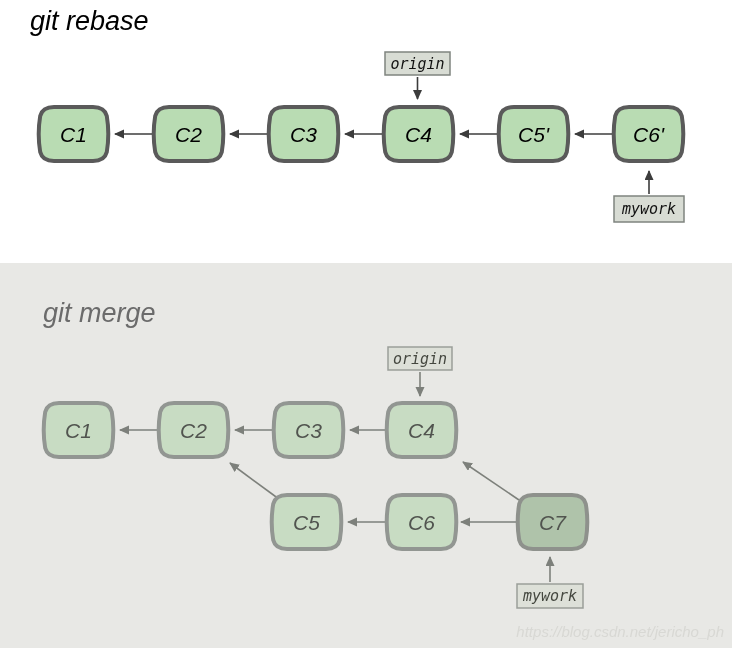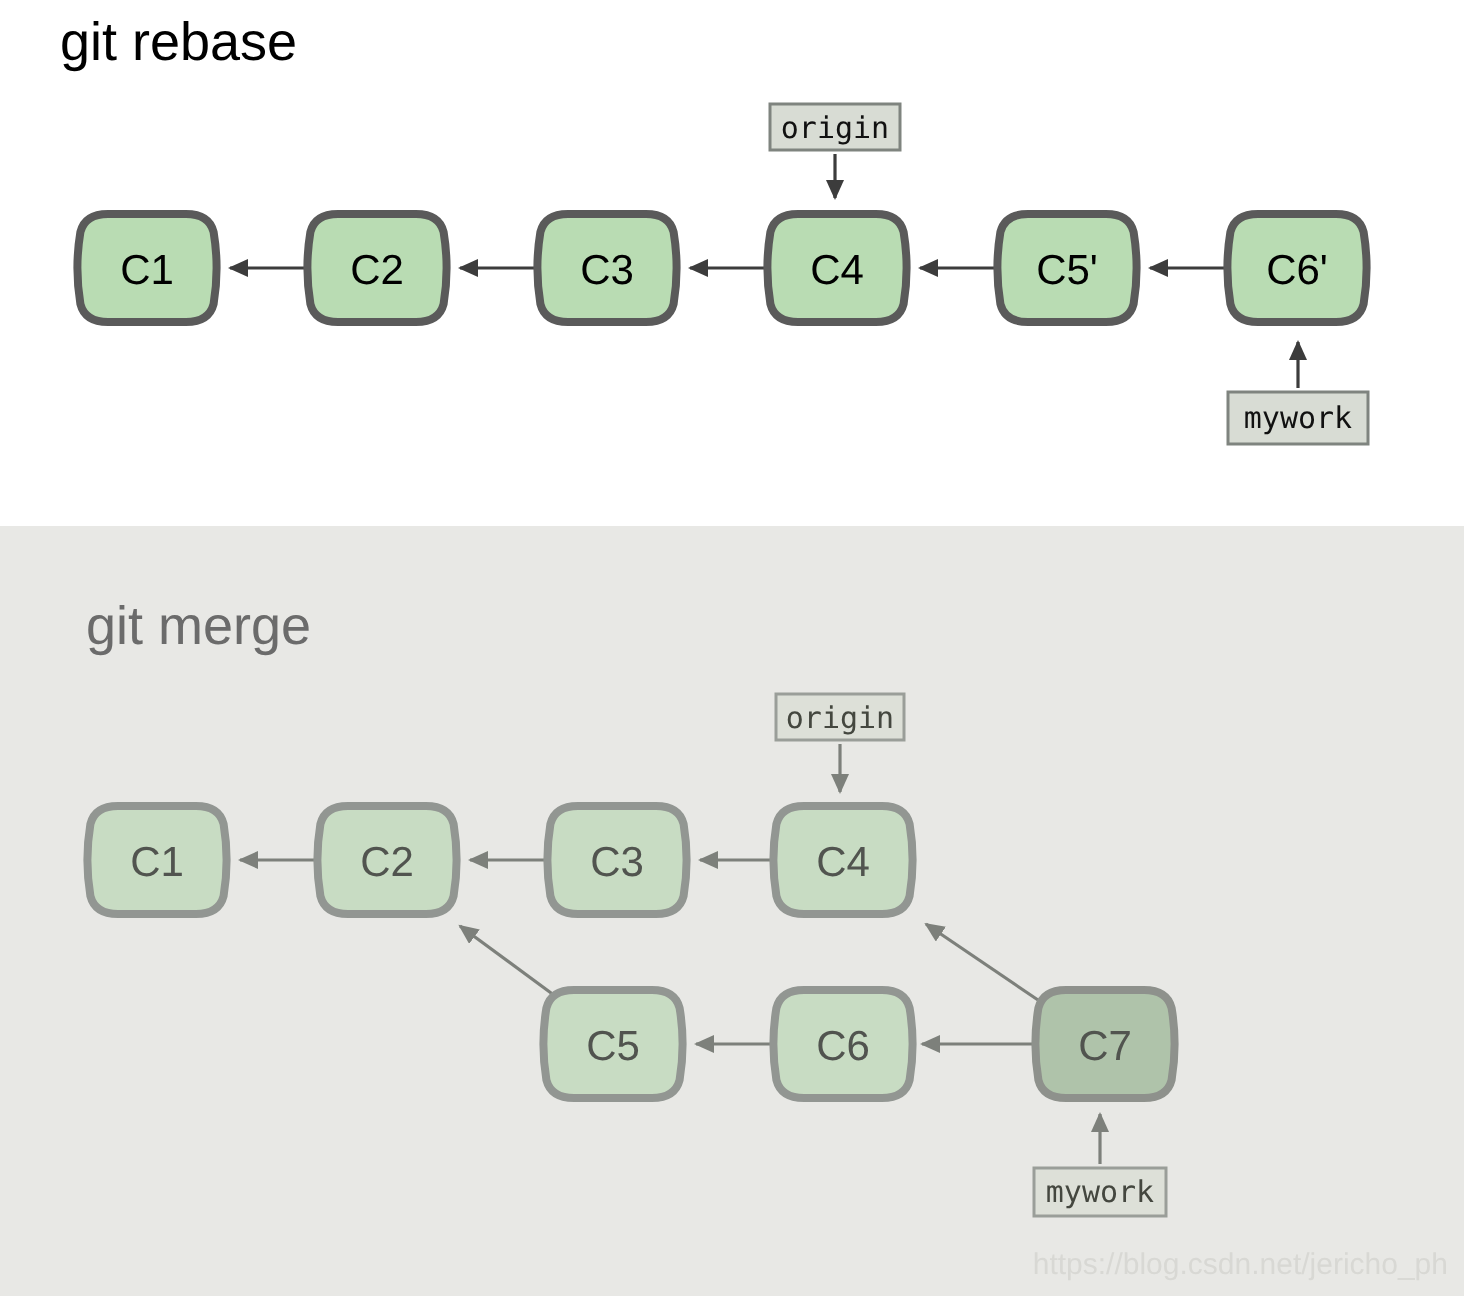--- a/index.html
+++ b/index.html
@@ -2,20 +2,21 @@
 <html><head>
 <meta charset="utf-8">
 <style>
   html,body{margin:0;padding:0;background:#ffffff;}
   .stage{
     position:relative;
     width:732px;height:648px;
     background:#ffffff;
     font-family:"Liberation Sans", sans-serif;
     overflow:hidden;
+    font-style:italic;
   }
   svg{display:block;}
   
   .title-top{font-family:"Liberation Sans",sans-serif;font-size:27px;fill:#000000;}
   .title-bottom{font-family:"Liberation Sans",sans-serif;font-size:27px;fill:#6b6b6b;}
   
   .node-top{fill:#b9dcb3;stroke:#5a5a5a;stroke-width:4;stroke-linejoin:round;}
   .node-bottom{fill:#c8dcc3;stroke:#929692;stroke-width:4;stroke-linejoin:round;}
   .node-merge{fill:#afc3aa;stroke:#8e918c;stroke-width:4;stroke-linejoin:round;}
   .node-label-top{font-family:"Liberation Sans",sans-serif;font-size:21px;fill:#000000;text-anchor:middle;}

